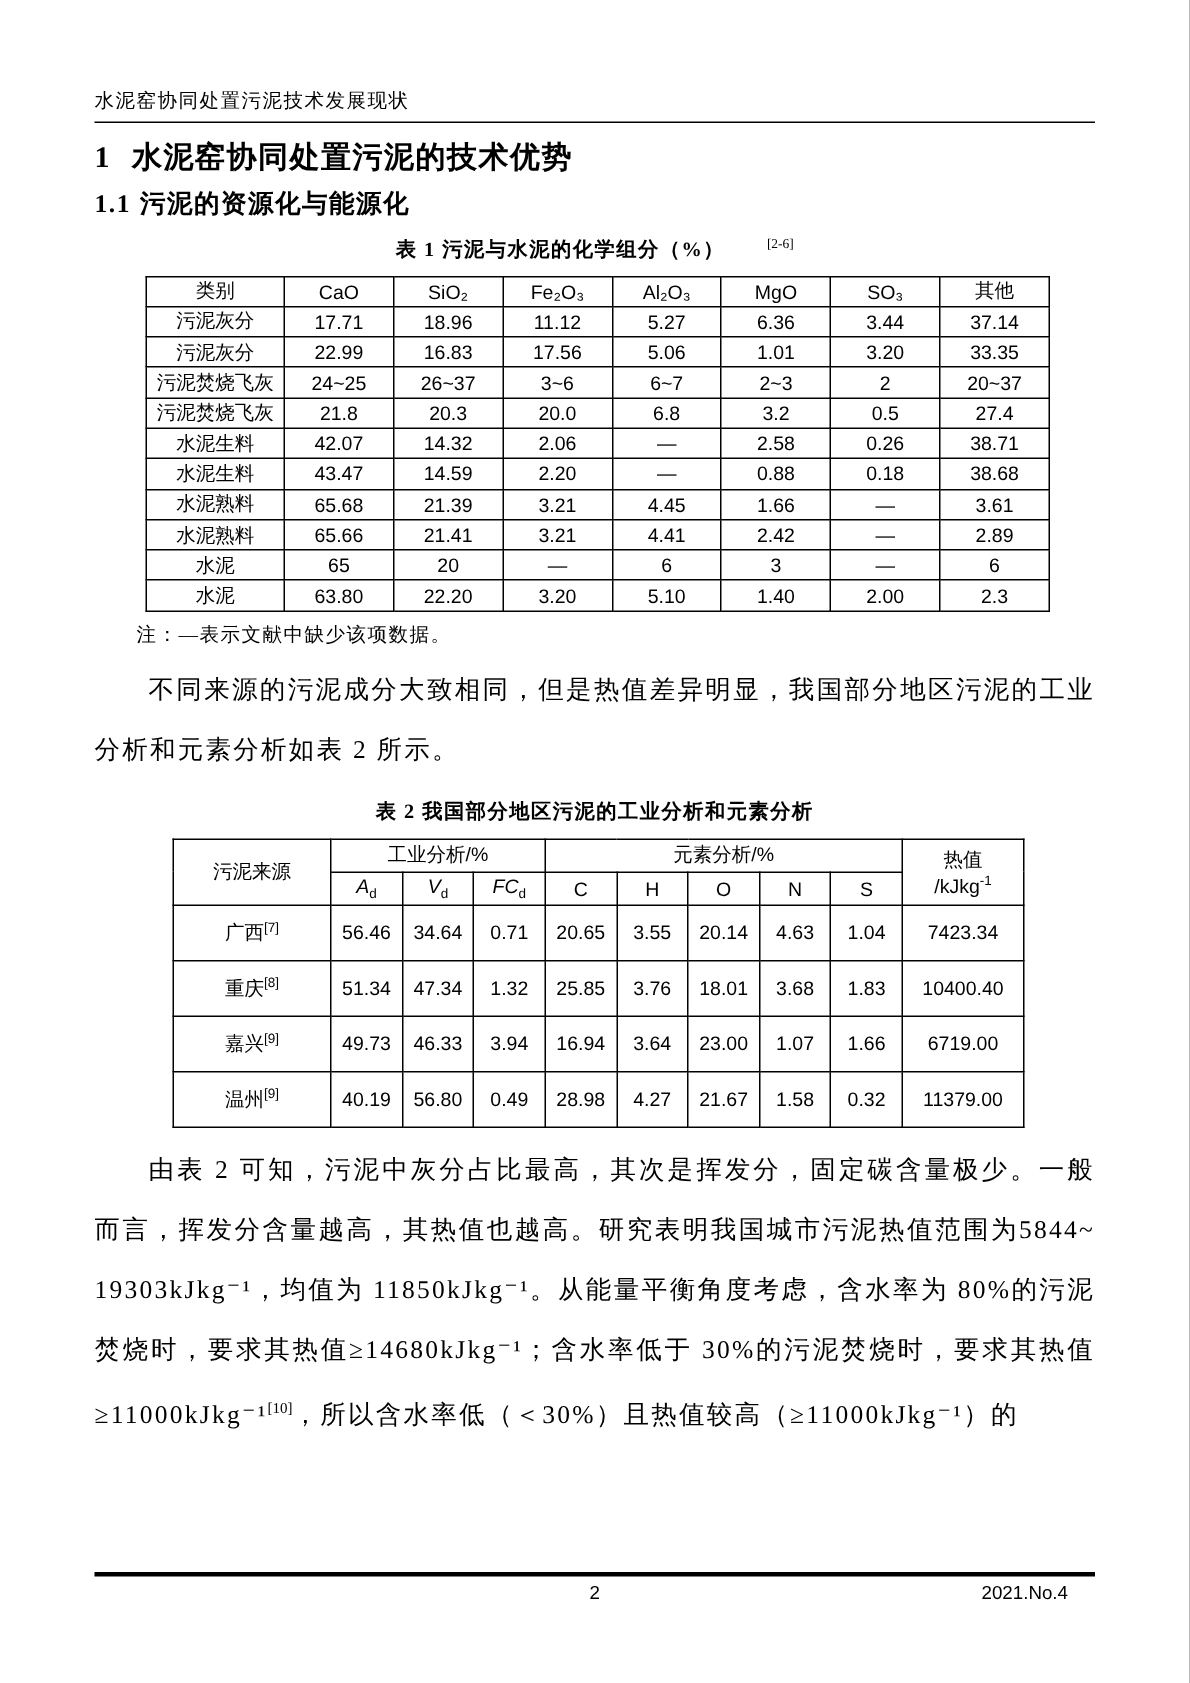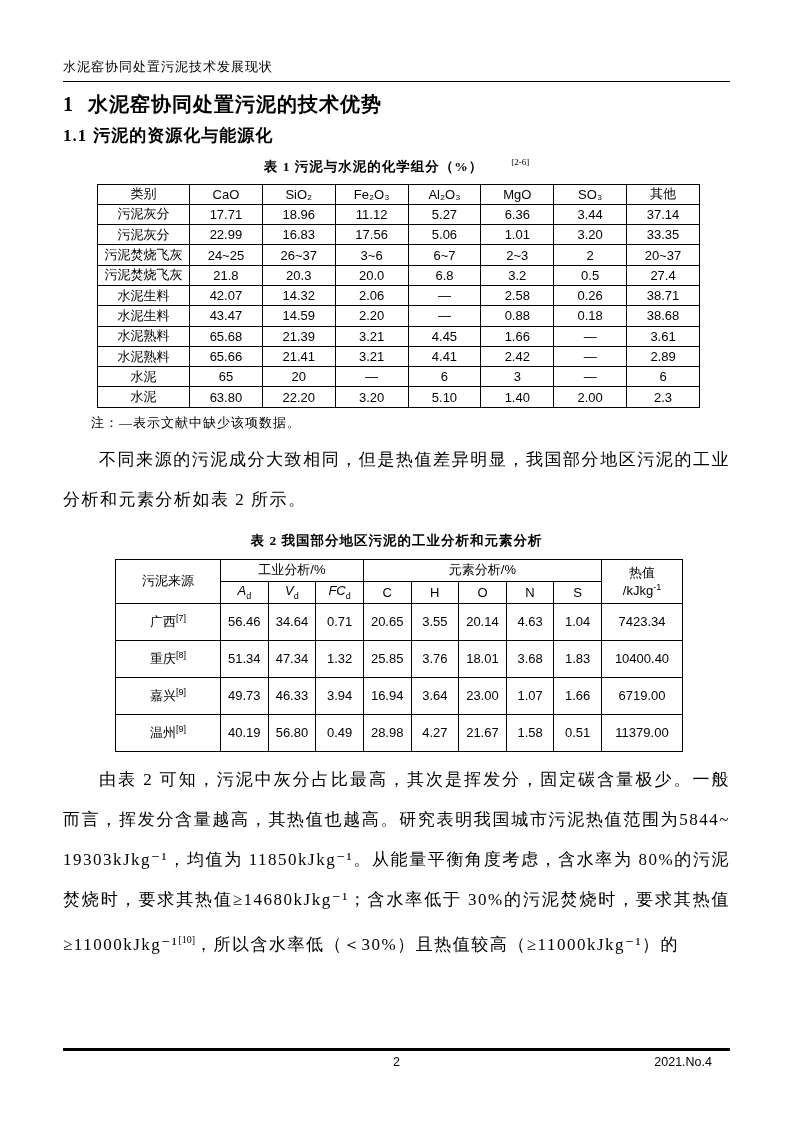--- a/index.html
+++ b/index.html
@@ -270,21 +270,21 @@
       </tr>
       <tr class="datarow">
         <td class="src"><span>温州</span><sup>[9]</sup></td>
         <td>40.19</td>
             <td>56.80</td>
             <td>0.49</td>
             <td>28.98</td>
             <td>4.27</td>
             <td>21.67</td>
             <td>1.58</td>
-            <td>0.51</td>
+            <td>0.32</td>
             <td class="heat">11379.00</td>
       </tr>
     </tbody>
       </table>
 
     <div class="para">
       <span>由表 2 可知，污泥中灰分占比最高，其次是挥发分，固定碳含量极少。一般而言，挥发分含量越高，其热值也越高。研究表明我国城市污泥热值范围为5844~19303kJkg⁻¹，均值为 11850kJkg⁻¹。从能量平衡角度考虑，含水率为 80%的污泥焚烧时，要求其热值≥14680kJkg⁻¹；含水率低于 30%的污泥焚烧时，要求其热值≥11000kJkg⁻¹</span><sup>[10]</sup><span>，所以含水率低（＜30%）且热值较高（≥11000kJkg⁻¹）的</span>
     </div>
 
   </div>

